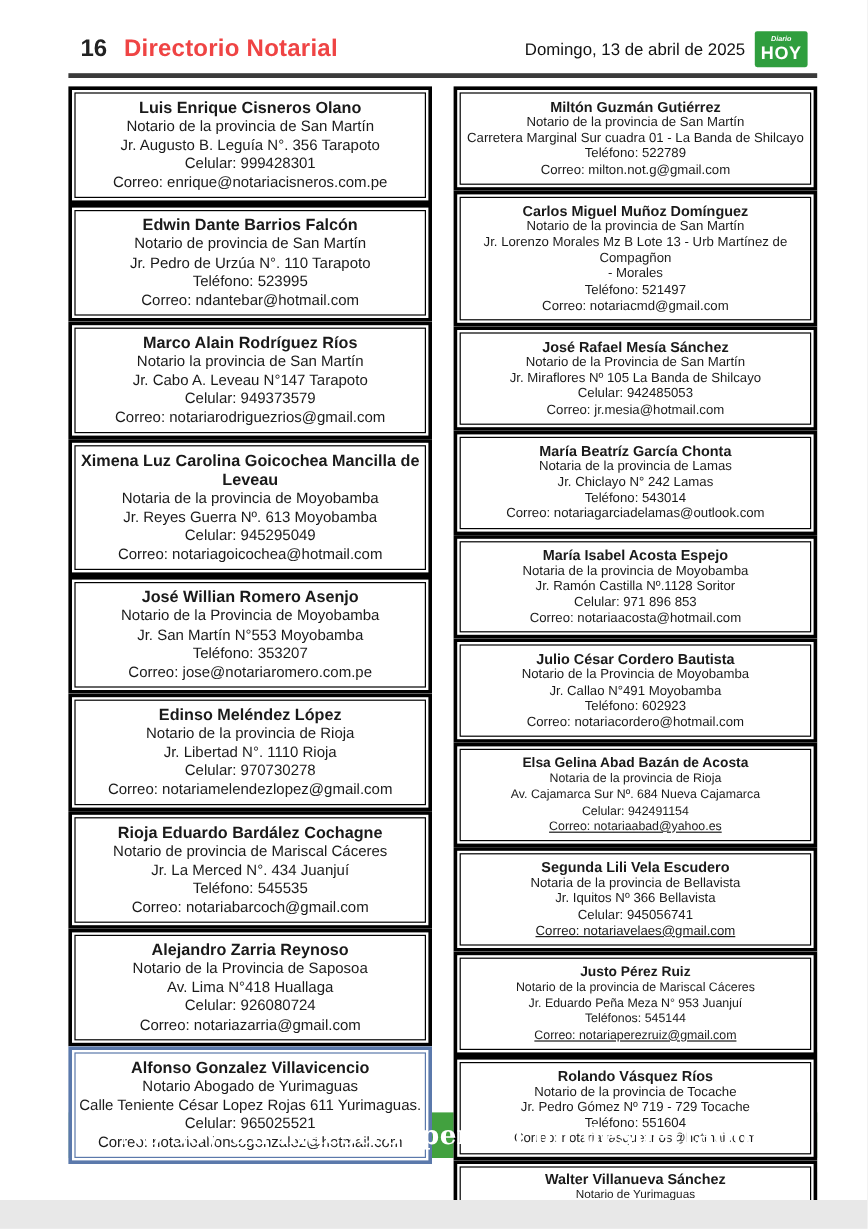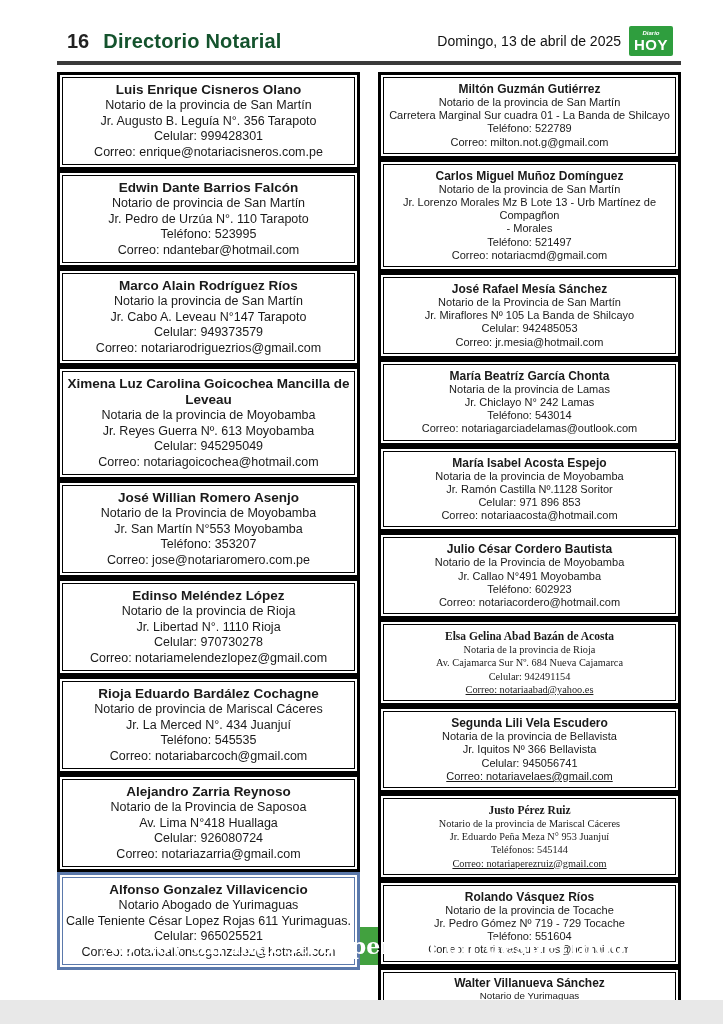--- a/index.html
+++ b/index.html
@@ -7,42 +7,42 @@
   body { font-family: "Liberation Sans", sans-serif; }
   .page {
     width: 723px; height: 1000px; background: #ffffff; margin: 0 auto;
     padding: 26px 42px 0 57px; overflow: hidden; position: relative;
     color: #1a1a1a;
   }
   
   .hdr { display: flex; justify-content: space-between; align-items: center; padding: 0 8px 0 10px; }
   .hdr-left { display: flex; align-items: baseline; gap: 14px; }
   .page-num { font-size: 20px; font-weight: bold; color: #222; }
-  .page-title { font-size: 20px; font-weight: bold; color: #14532d; letter-spacing: 0.2px; }
+  .page-title { font-size: 20px; font-weight: bold; color: #ef4444; letter-spacing: 0.2px; }
   .hdr-right { display: flex; align-items: center; gap: 8px; }
   .page-date { font-size: 14px; color: #111; }
   .logo { width: 44px; height: 30px; display: flex; flex-direction: column; align-items: center;
           justify-content: center; border-radius: 2px; }
   .logo-top { font-size: 6px; color: #fff; font-weight: bold; font-style: italic; line-height: 7px; }
   .logo-main { font-size: 15px; color: #fff; font-weight: bold; letter-spacing: 0.5px; line-height: 16px; }
   .rule { border-top: 4px solid #3a3a3a; margin-top: 5px; }
   
   .columns { display: flex; gap: 18px; margin-top: 7px; height: 848px; }
   .col { flex: 1; display: flex; flex-direction: column; justify-content: space-between; }
   
   .card { border: 3px solid #000; padding: 2px; background: #fff; }
   .card-inner { border: 1px solid #000; padding: 4px 3px; text-align: center; }
   .name { font-weight: bold; }
   [data-col="left"] .name { font-size: 13.5px; line-height: 16px; }
   [data-col="left"] .line { font-size: 12.5px; line-height: 15.5px; }
   [data-col="right"] .name { font-size: 12px; line-height: 14px; }
   [data-col="right"] .line { font-size: 11px; line-height: 13.2px; }
   .card.blue { border-color: #5b79ab; }
   .card.blue .card-inner { border-color: #5b79ab; }
-  .card.alt, .card.alt .name { font-family: Liberation Serif, serif; }
+  .card.alt, .card.alt .name { font-family: Liberation Sans, sans-serif; }
   [data-col="right"] .card.alt .name { font-size: 11.5px; }
   [data-col="right"] .card.alt .line { font-size: 10.3px; }
   .card.small .name { font-size: 12px; line-height: 13px; }
   .card.small .line { font-size: 9.8px; line-height: 12px; }
   .card.small .lines .line:nth-child(3) { font-size: 12.5px; line-height: 14px; }
   .line.underline { text-decoration: underline; }
   
   .banner { margin-top: 7px; height: 38px; display: flex; align-items: center; justify-content: center; }
   .banner span {
     font-family: "DejaVu Serif", serif; font-weight: bold; font-style: normal;

